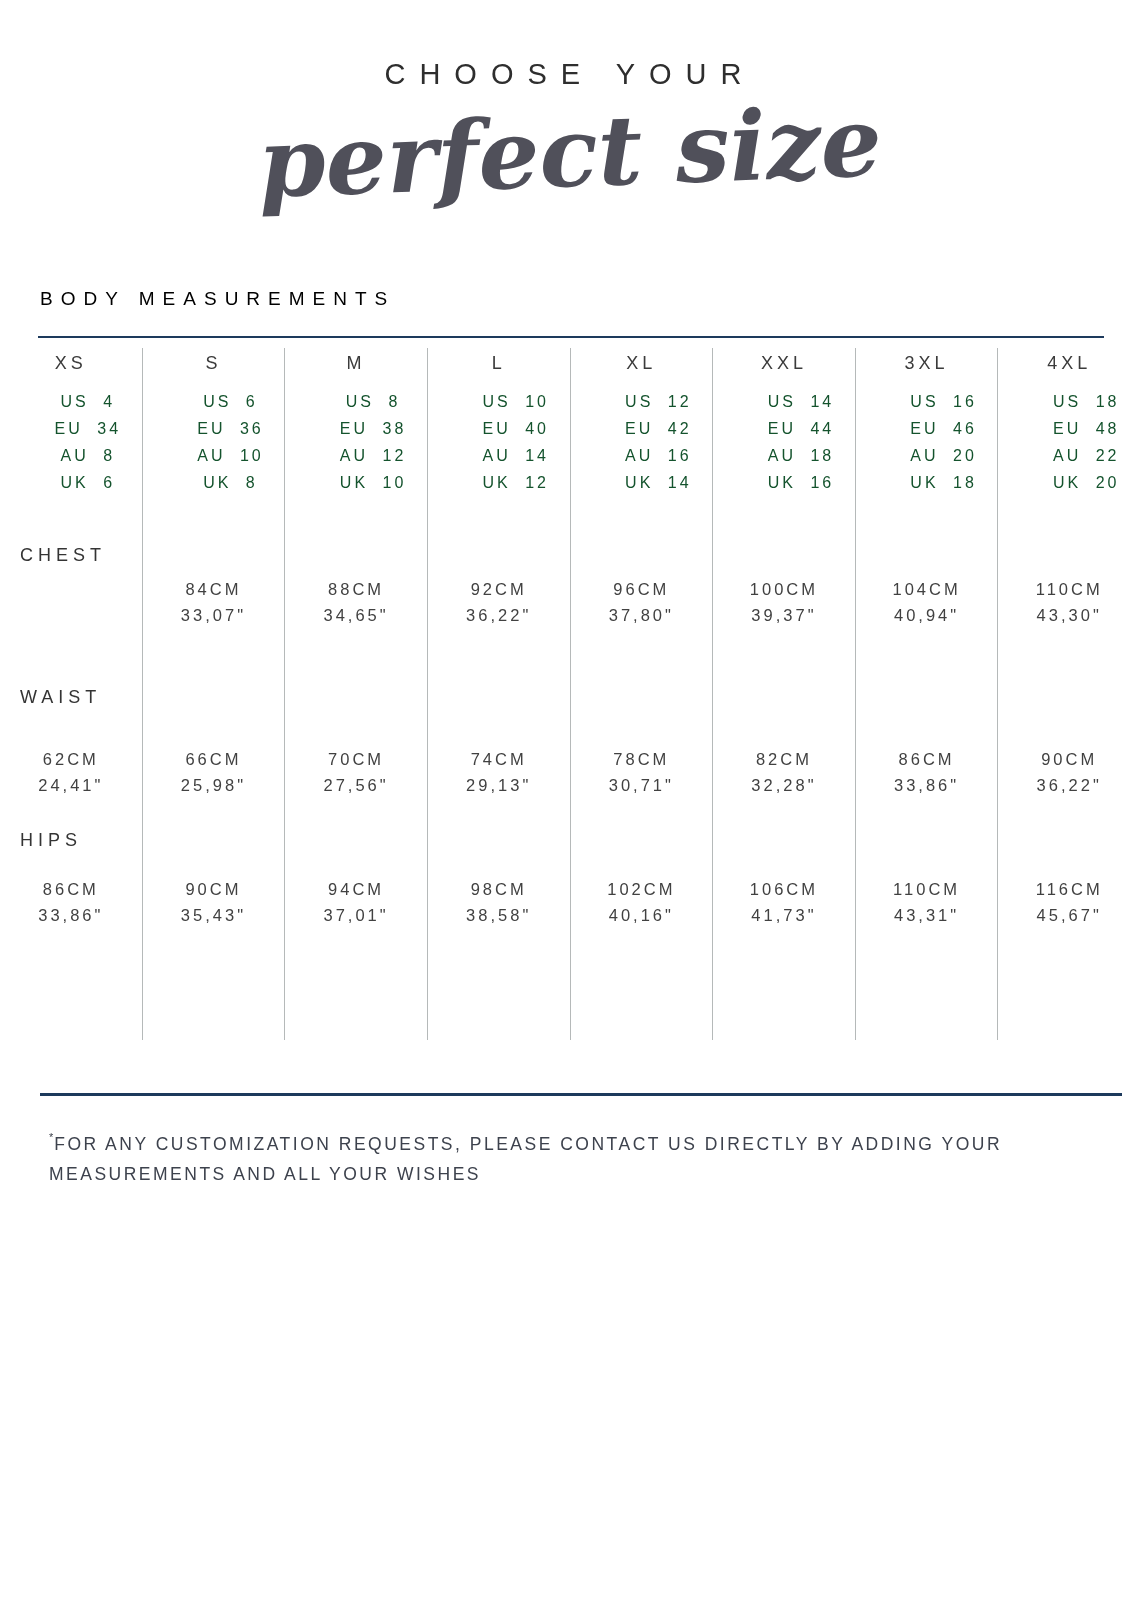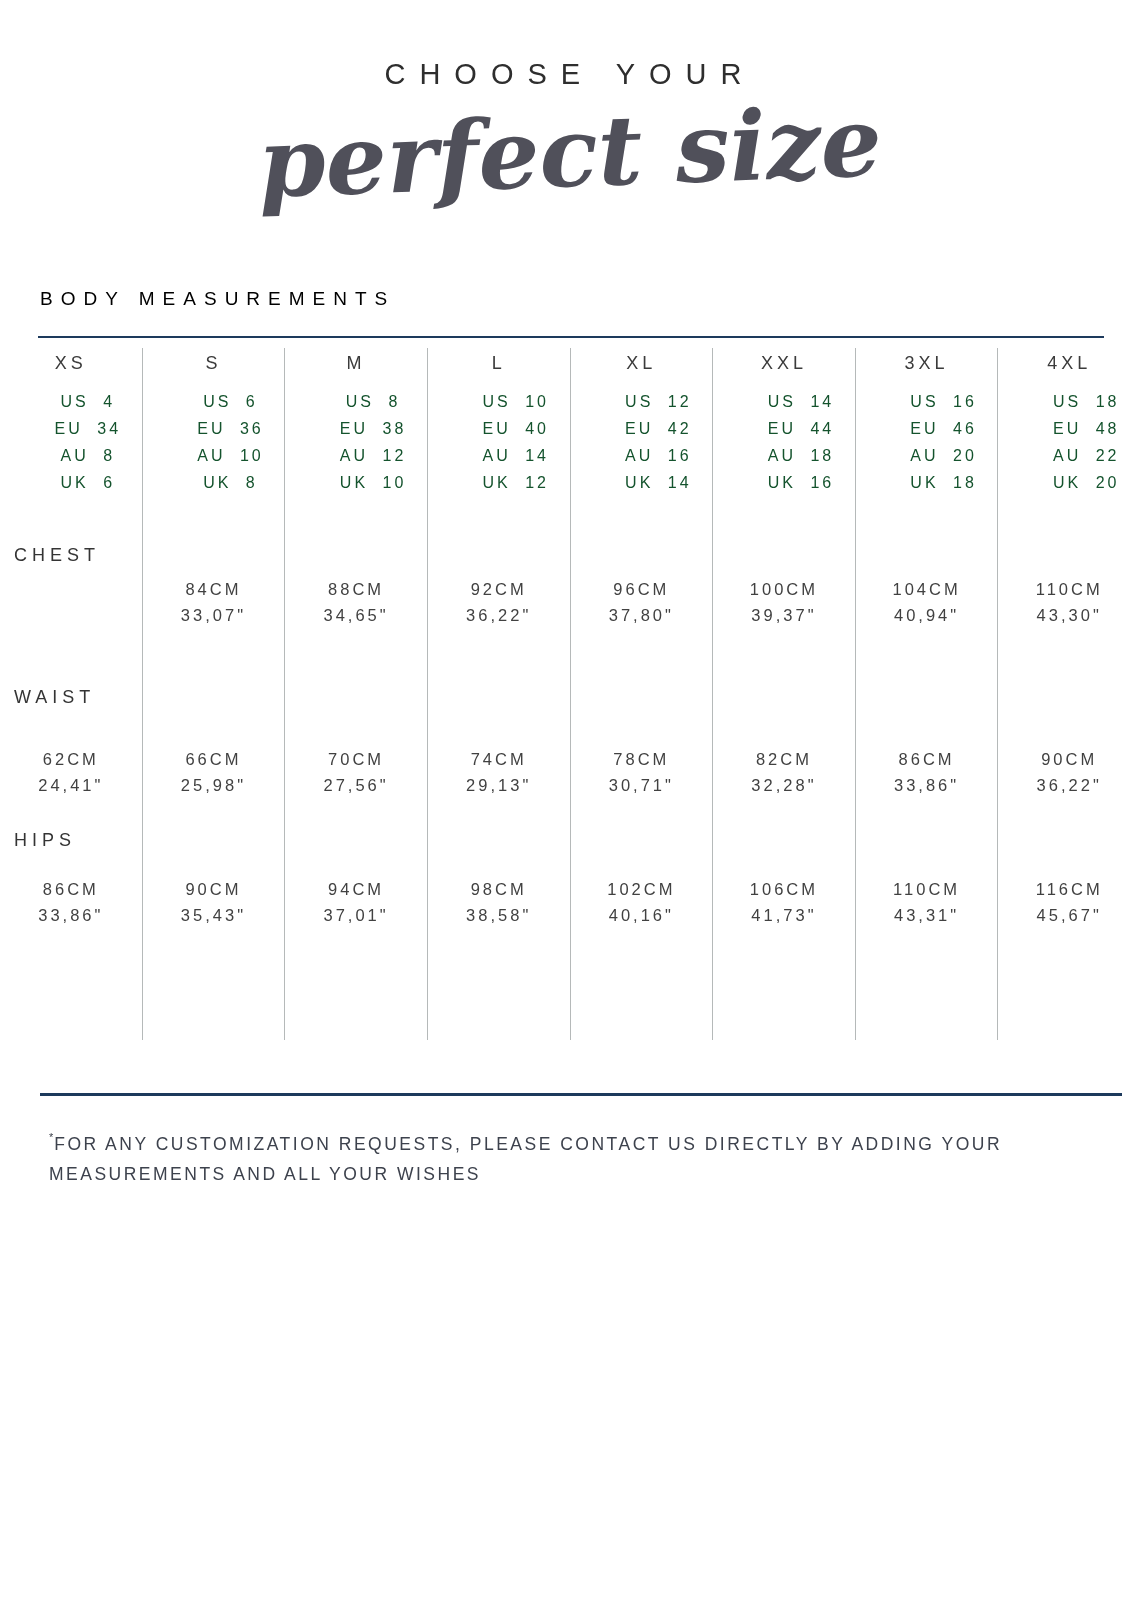--- a/index.html
+++ b/index.html
@@ -84,21 +84,21 @@
     position: absolute; left: 0; width: 100%;
     font-size: 16.5px; line-height: 26px;
     letter-spacing: 3px; color: #414141;
   }
   .chest-val { top: 228px; }
   .waist-val { top: 398px; }
   .hips-val  { top: 528px; }
 
   .row-label {
     position: absolute;
-    left: 14px;
+    left: 20px;
     font-size: 18px;
     letter-spacing: 5px;
     color: #343434;
     text-align: left;
   }
   .row-label-chest { top: 197px; }
   .row-label-waist { top: 339px; }
   .row-label-hips  { top: 482px; }
 
   

